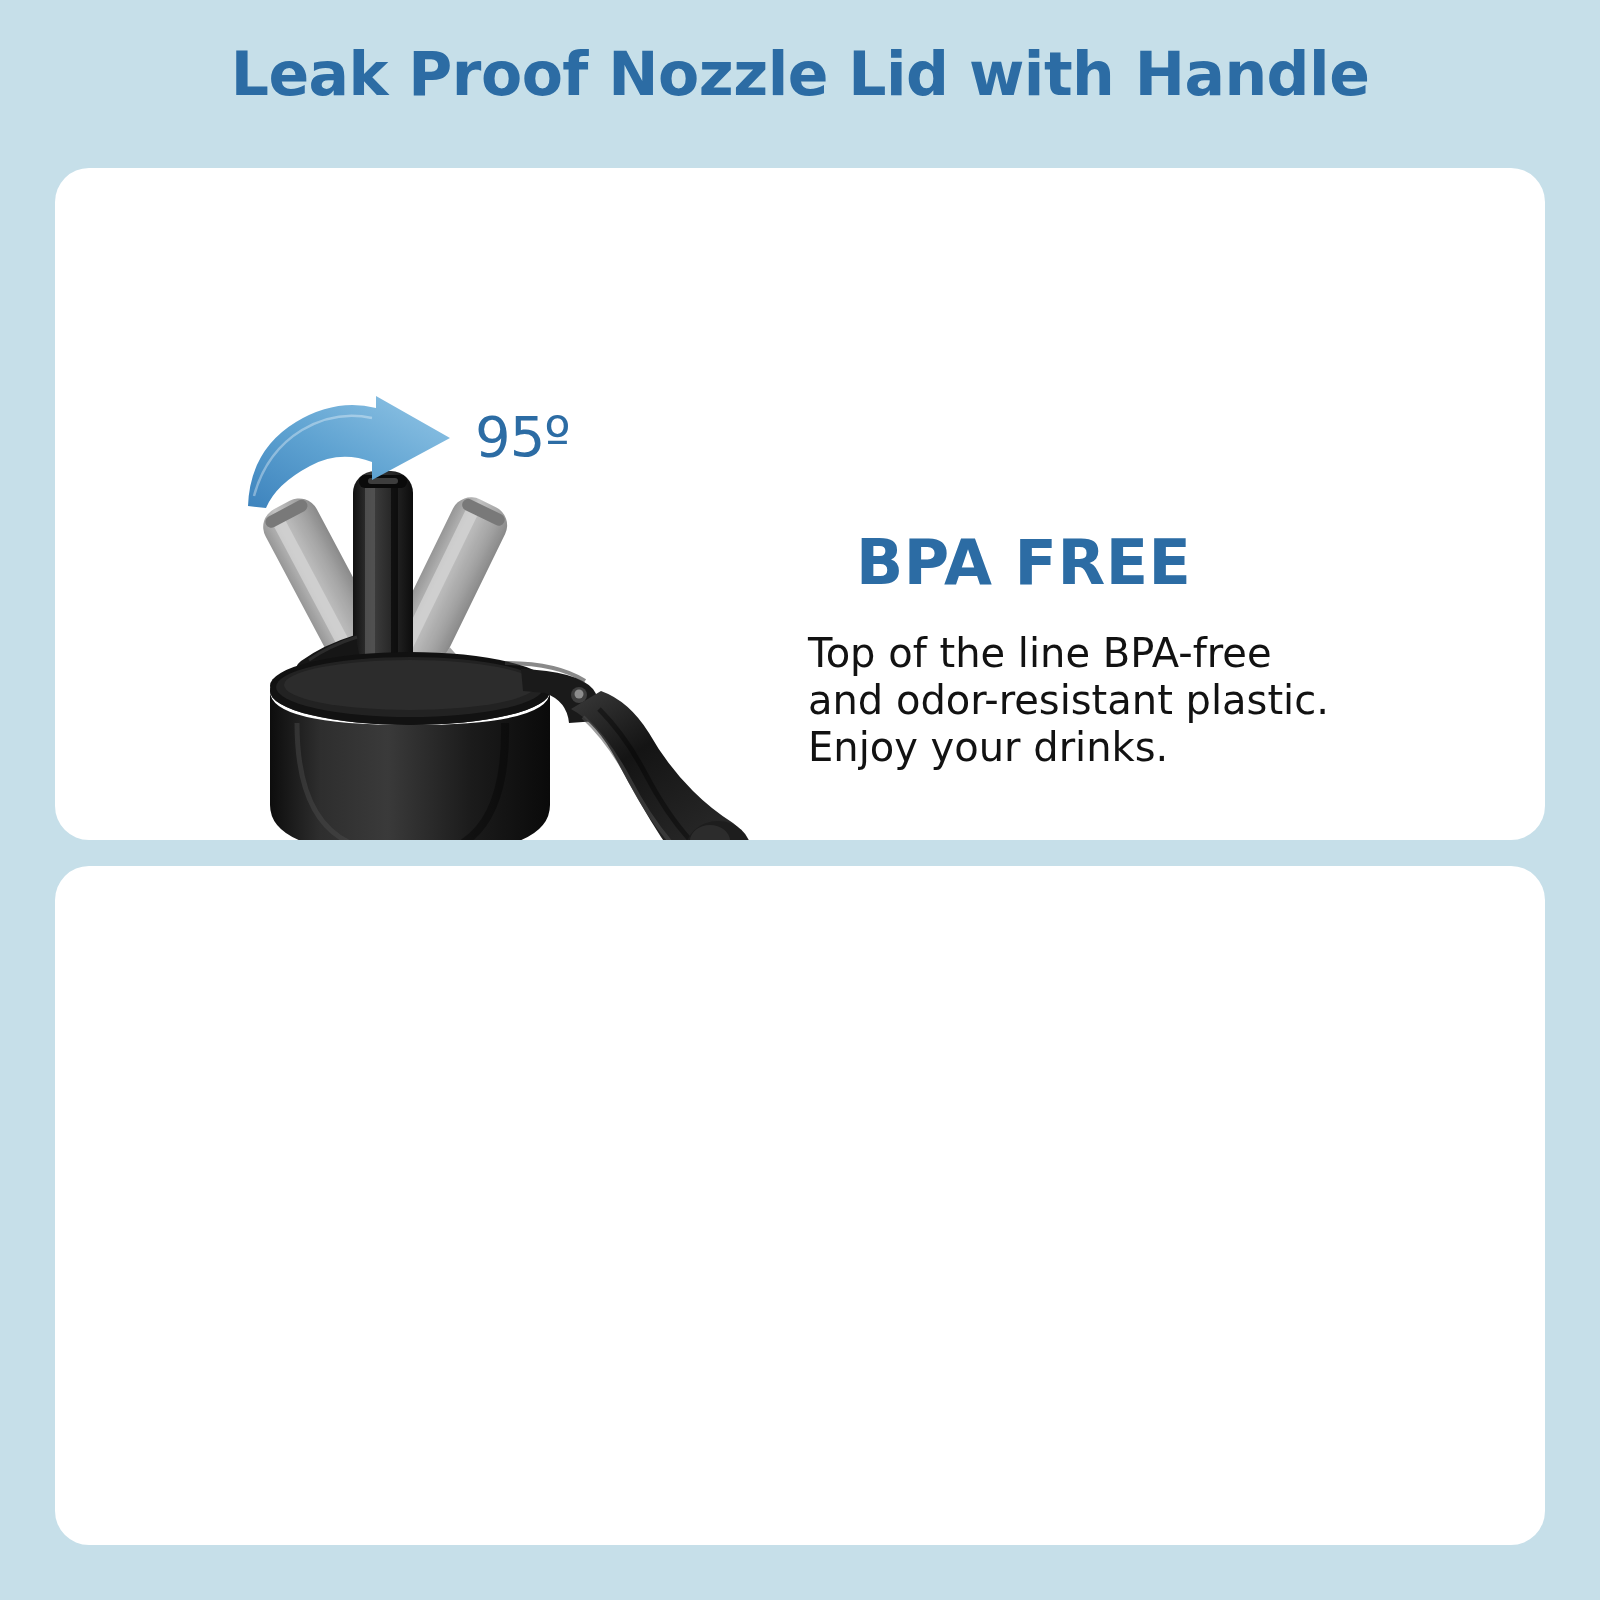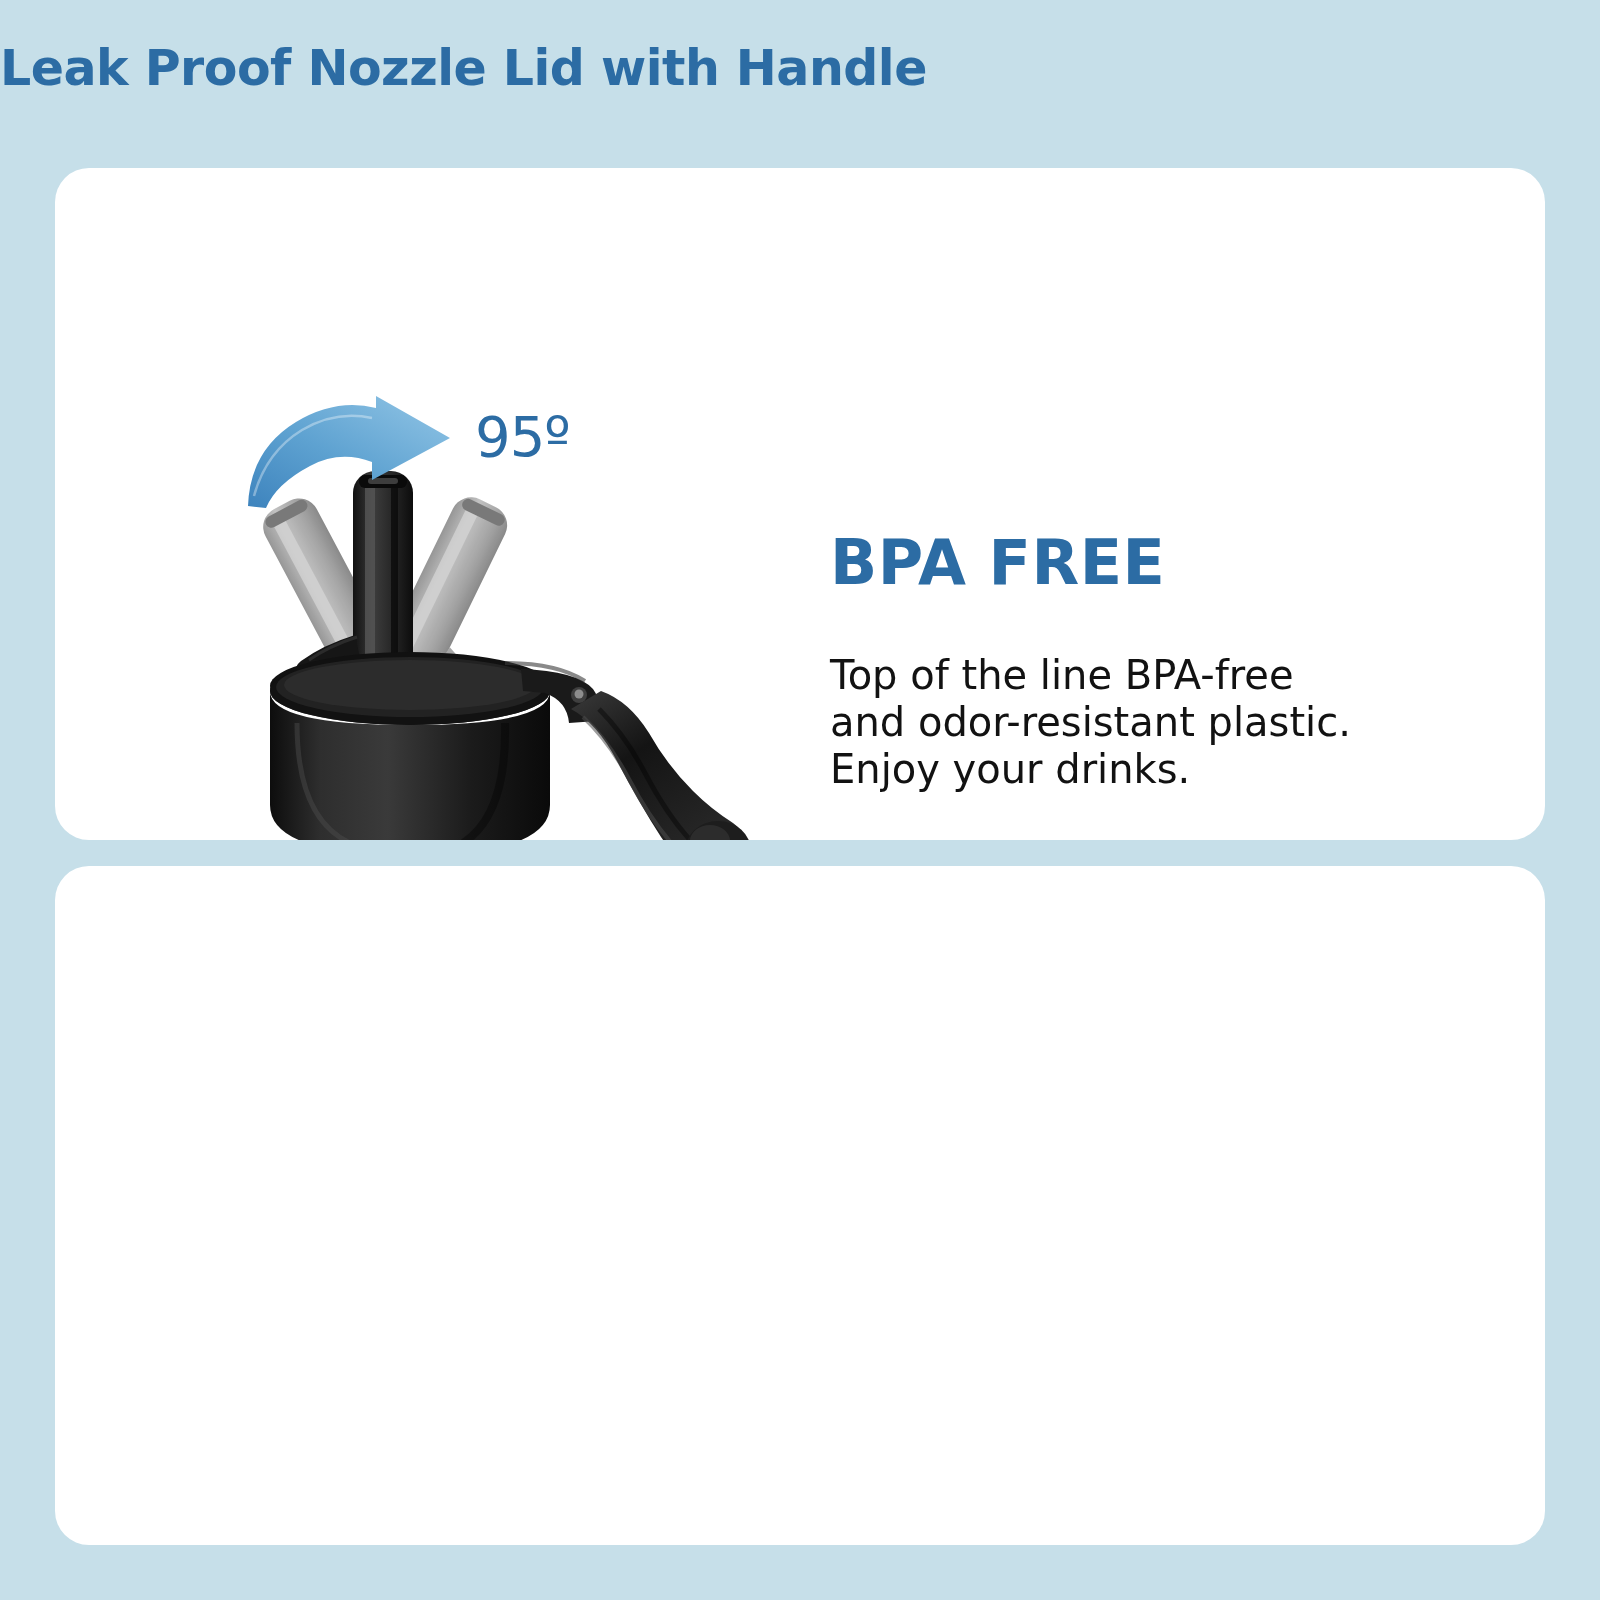--- a/index.html
+++ b/index.html
@@ -16,22 +16,22 @@
     font-family: "DejaVu Sans", "Liberation Sans", sans-serif;
     position: relative;
   }
 
   
   #page-title {
     position: absolute;
     left: 0;
     top: 44px;
     width: 1600px;
-    text-align: left;
-    font-size: 49px;
+    text-align: center;
+    font-size: 60px;
     font-weight: 700;
     line-height: 1;
     letter-spacing: -0.5px;
     color: #2c6ca4;
     white-space: nowrap;
   }
 
   
   .card {
     position: absolute;
@@ -54,22 +54,22 @@
   }
   .feature-body {
     position: absolute;
     font-size: 40px;
     font-weight: 400;
     color: #121212;
     line-height: 1.18;
     white-space: pre-line;
   }
 
-  #bpa-heading { left: 775px; top: 362px; }
-  #bpa-body    { left: 775px; top: 462px; margin-top: 22px; }
+  #bpa-heading { left: 801px; top: 362px; }
+  #bpa-body    { left: 753px; top: 462px; }
 
   
   #angle-value {
     position: absolute;
     left: 420px;
     top: 236px;
     font-size: 56px;
     font-weight: 400;
     color: #2c6ca4;
     letter-spacing: -1px;

